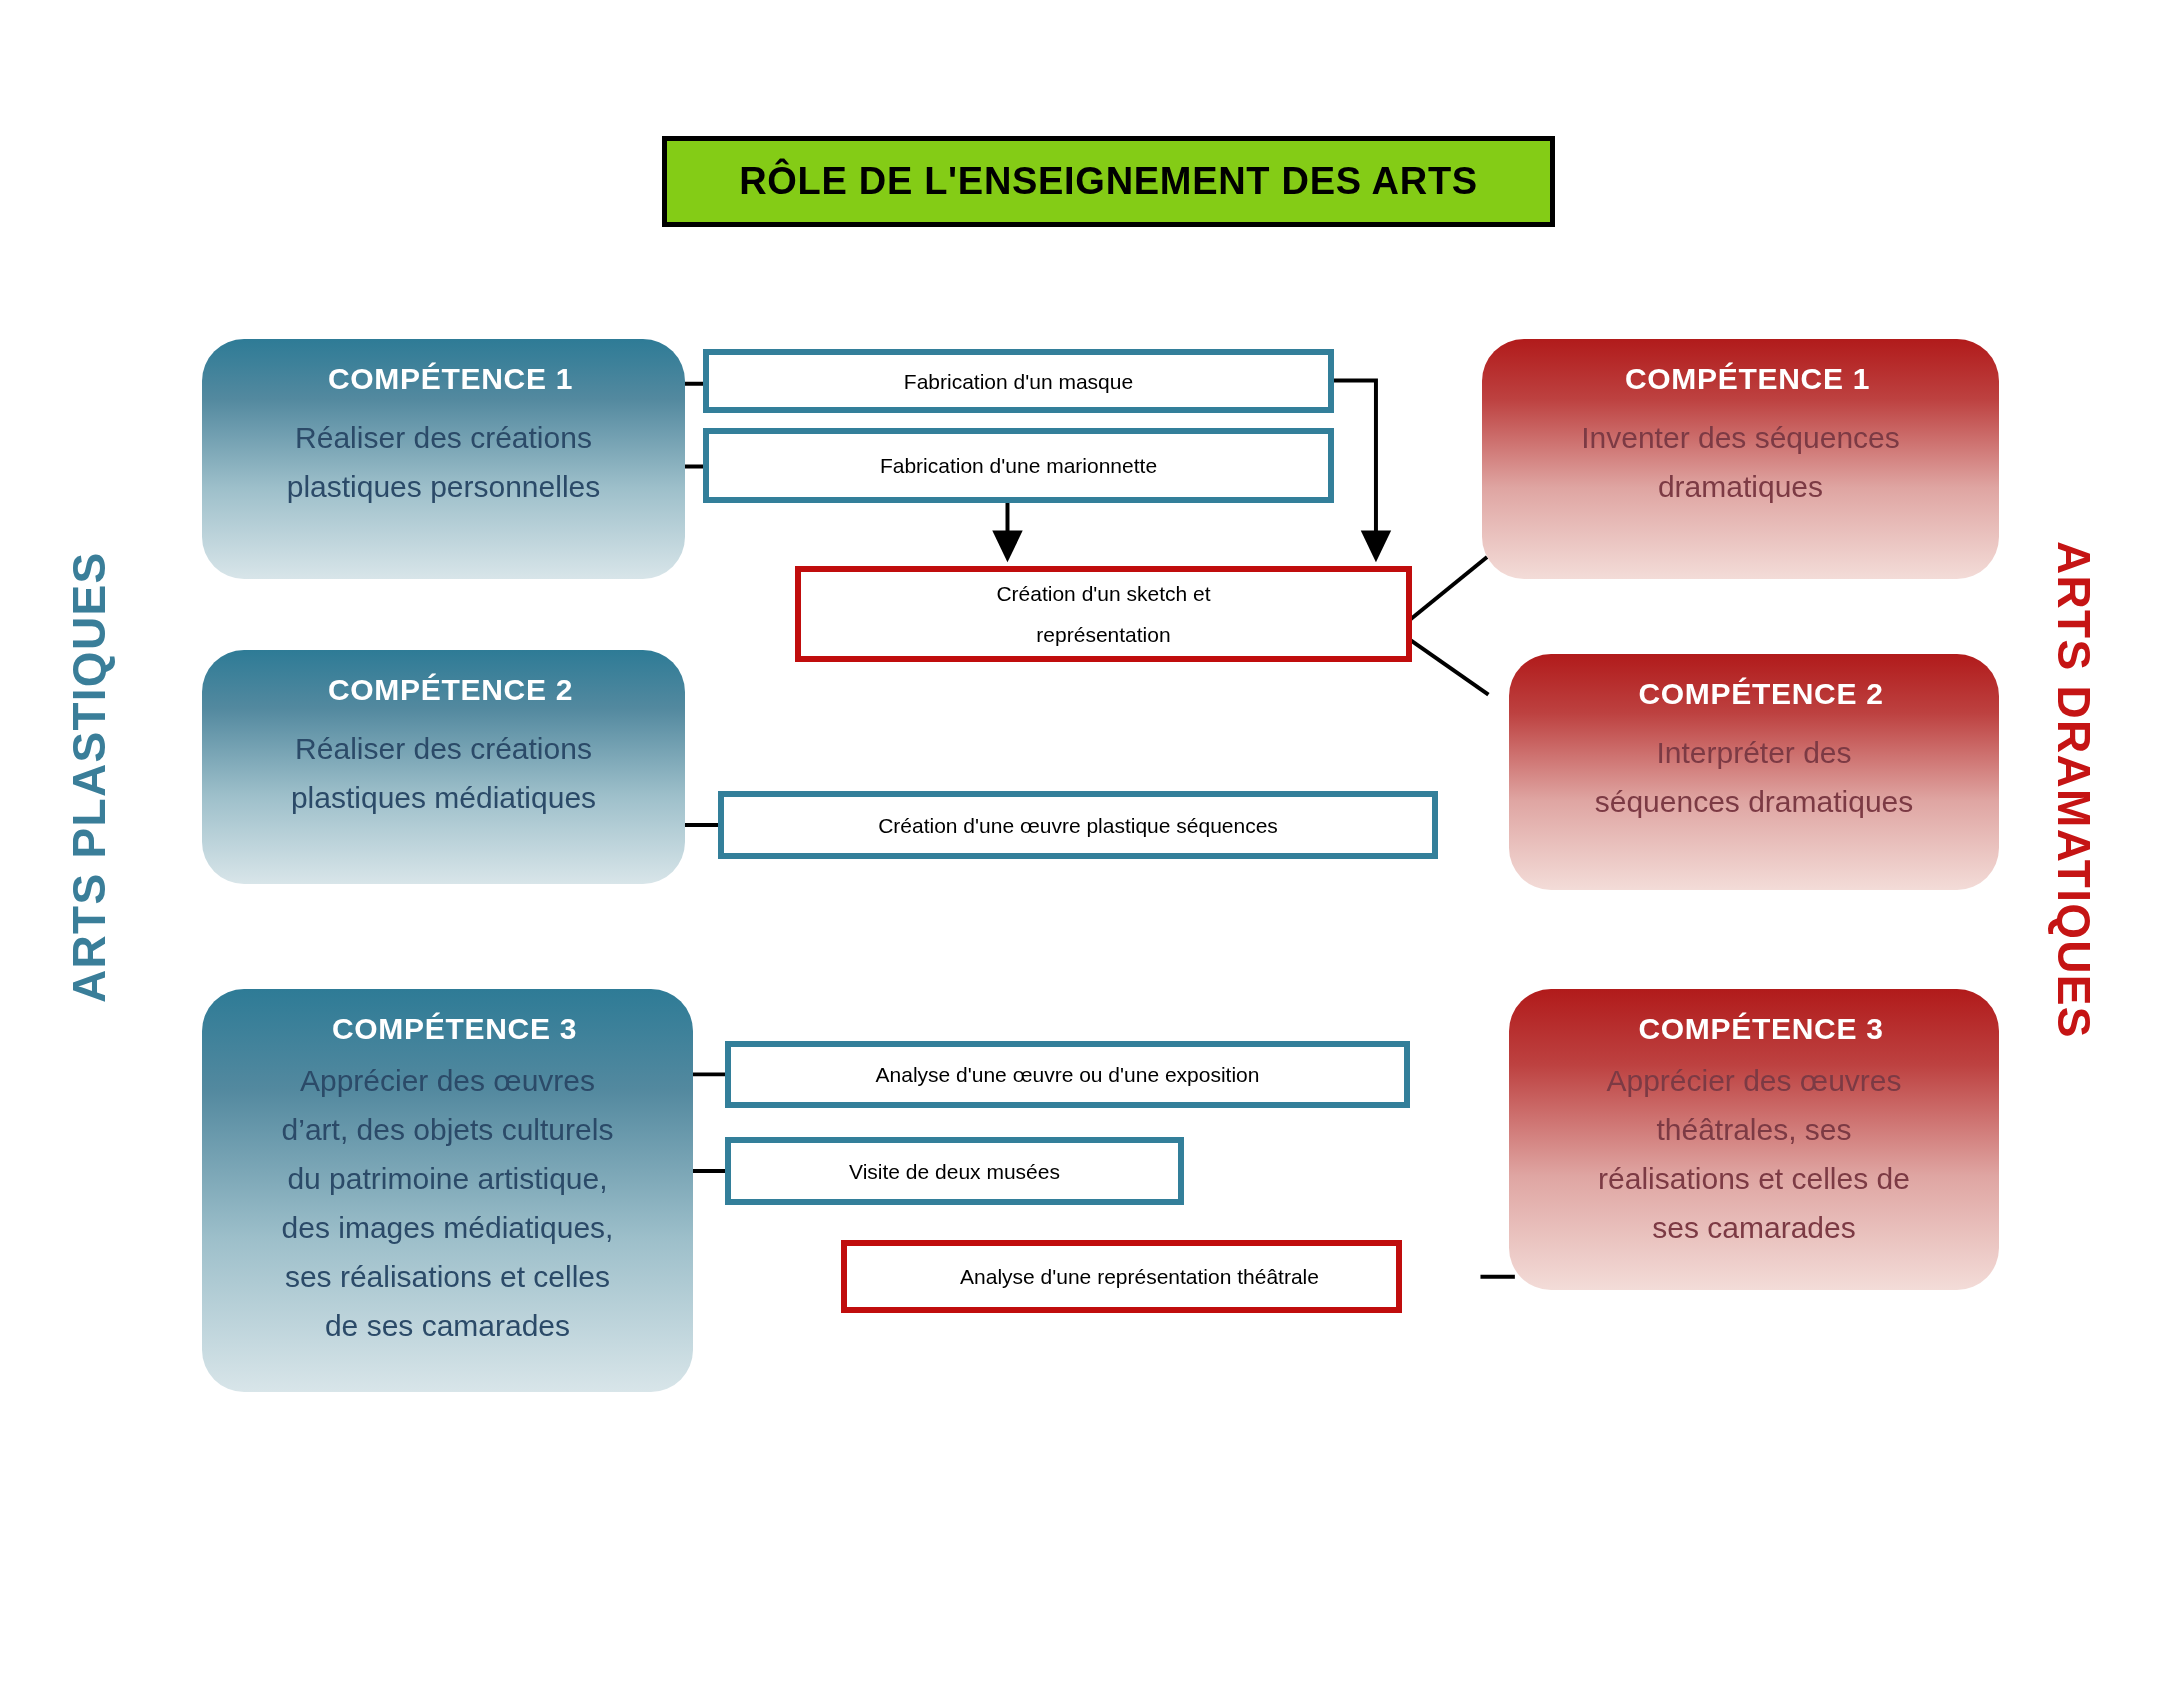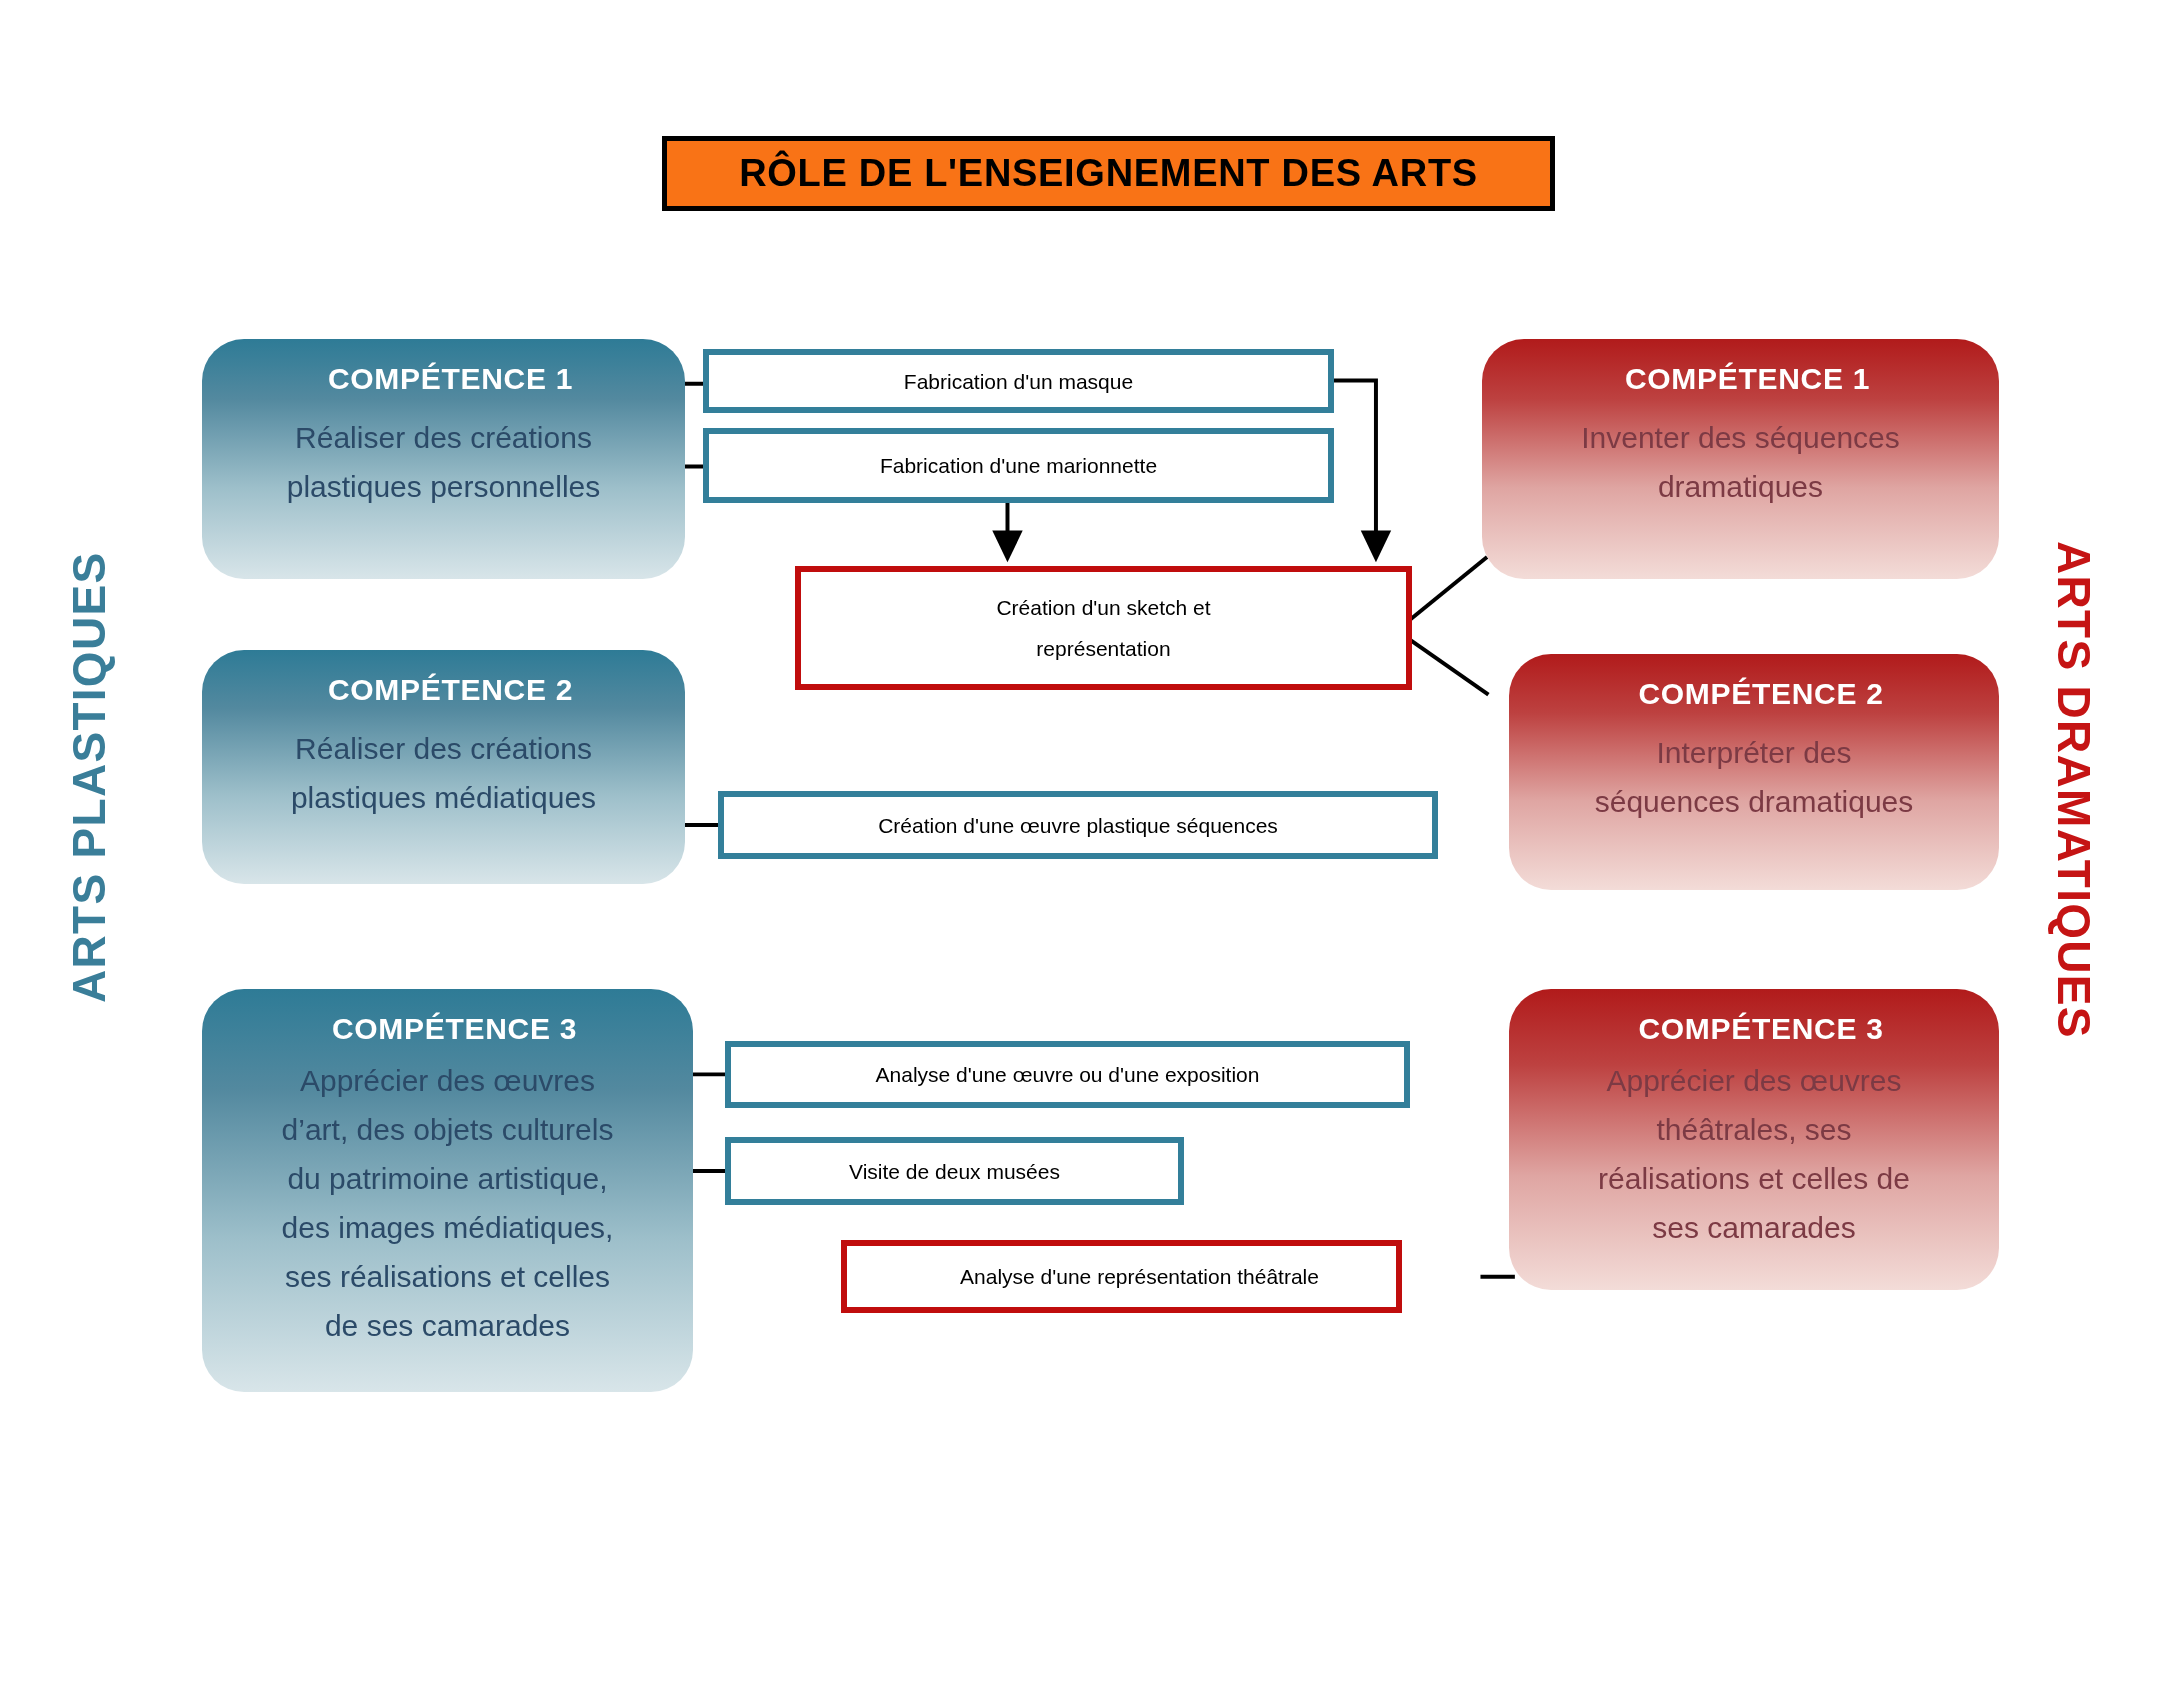--- a/index.html
+++ b/index.html
@@ -9,22 +9,22 @@
     width: 2183px;
     height: 1687px;
     background: #ffffff;
     overflow: hidden;
     font-family: "Liberation Sans", sans-serif;
   }
   #connector-layer { position: absolute; left: 0; top: 0; }
 
   .title-box {
     position: absolute;
-    left: 662px; top: 136px; width: 893px; height: 75px;
-    background: #f97316;
+    left: 662px; top: 136px; width: 893px; height: 91px;
+    background: #84cc16;
     border: 5.3px solid #000000;
     display: flex; align-items: center; justify-content: center;
     font-size: 38px; font-weight: bold; color: #000000;
     letter-spacing: 0.7px; white-space: nowrap;
   }
 
   .card {
     position: absolute;
     border-radius: 42px;
     display: flex; flex-direction: column; align-items: center;
@@ -142,21 +142,21 @@
   <div class="obox teal-outline" style="left:718px; top:791px; width:720px; height:68px;">
     <span class="txt">Création d'une œuvre plastique séquences</span>
   </div>
   <div class="obox teal-outline" style="left:725px; top:1041px; width:685px; height:67px;">
     <span class="txt">Analyse d'une œuvre ou d'une exposition</span>
   </div>
   <div class="obox teal-outline" style="left:725px; top:1137px; width:459px; height:68px;">
     <span class="txt">Visite de deux musées</span>
   </div>
 
-  <div class="obox red-outline" style="left:795px; top:566px; width:617px; height:124px;">
+  <div class="obox red-outline" style="left:795px; top:566px; width:617px; height:96px;">
     <span class="txt">Création d'un sketch et
 représentation</span>
   </div>
   <div class="obox red-outline" style="left:841px; top:1240px; width:561px; height:73px;padding-left:36px;">
     <span class="txt">Analyse d'une représentation théâtrale</span>
   </div>
 
 </div>
 
 

